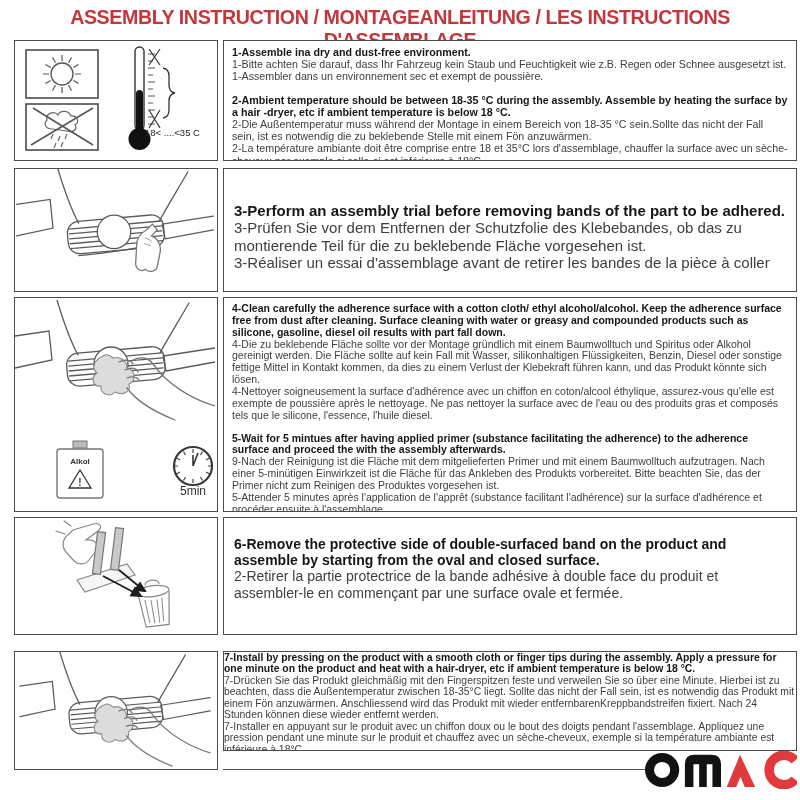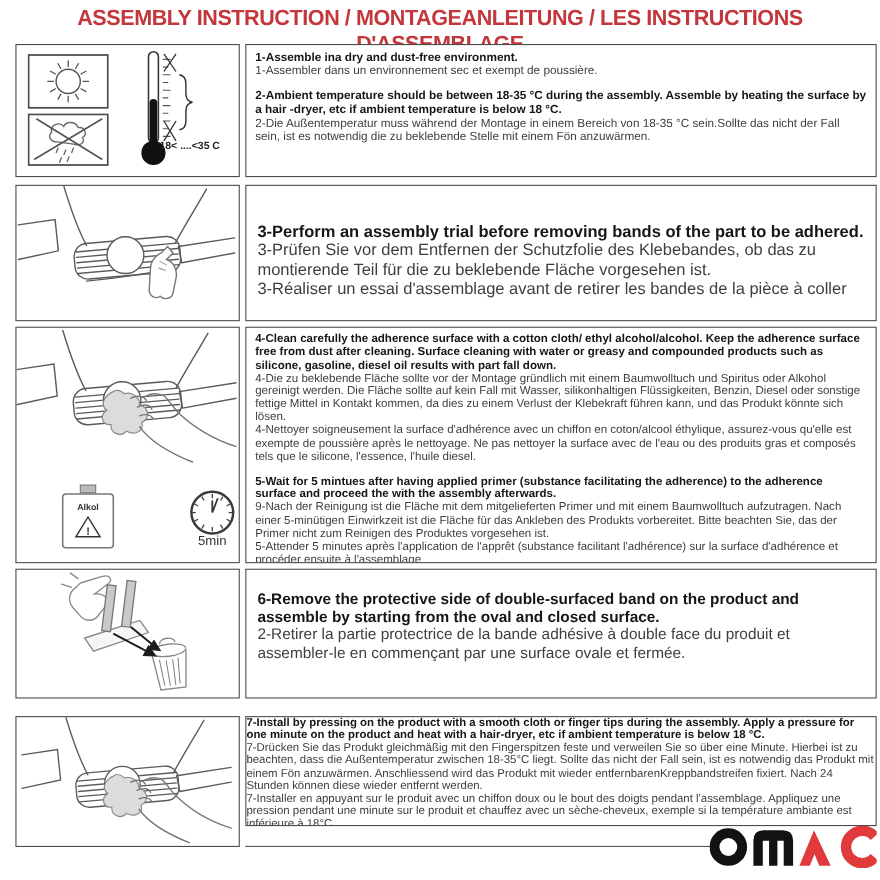--- a/index.html
+++ b/index.html
@@ -26,21 +26,21 @@
   
   .t-sm { padding:5px 8px; font-size:10.7px; line-height:1.14; }
   .t-sm .sec + .sec { margin-top:11px; }
   .r3.text-cell { font-size:10.5px; line-height:1.13; }
   .r5.text-cell { font-size:10.4px; line-height:1.1; padding-top:0; }
   .t-lg { padding:4px 10px; }
   .r2.text-cell { font-size:15px; line-height:1.16; padding-top:33px; }
   .r4.text-cell { font-size:14px; line-height:1.16; padding-top:18px; }
   .icon-cell svg { position:absolute; }
   .lbl { position:absolute; color:#222; }
-  .temp-lbl { right:2px; top:86px; font-size:9.5px; font-weight:bold; width:70px; }
+  .temp-lbl { right:2px; top:86px; font-size:9.5px; font-weight:normal; width:70px; }
   .fivemin-lbl { left:148px; top:186px; width:60px; text-align:center; font-size:12px; color:#333; }
   .footer-line { position:absolute; left:223px; top:769px; width:428px; border-top:1.7px solid #555; }
   .logo { position:absolute; left:645px; top:751px; width:152px; height:38px; }
 </style>
 </head>
 <body>
 
 <div class="page">
 
   <div class="title">ASSEMBLY INSTRUCTION / MONTAGEANLEITUNG / LES INSTRUCTIONS D'ASSEMBLAGE</div>
@@ -63,25 +63,27 @@
       <circle cx="32.5" cy="95" r="11" fill="#111"></circle>
       <path d="M41,10 h7 M41,17 h5 M41,24 h7 M41,31 h5 M41,38 h7 M41,45 h5 M41,52 h7 M41,59 h5 M41,66 h7 M41,73 h5 M41,80 h7" stroke="#555" stroke-width="1" fill="none"></path>
       <path d="M42,5 l11,16 M53,5 l-11,16 M42,66 l11,18 M53,66 l-11,18" stroke="#333" stroke-width="1.2" fill="none"></path>
       <path d="M56,24 q6,1 6,8 l0,9 q0,7 6,8 q-6,1 -6,8 l0,9 q0,7 -6,8" stroke="#333" stroke-width="1.3" fill="none"></path>
     </svg>
     <span class="lbl temp-lbl">18&lt; ....&lt;35 C</span>
   </div>
   <div class="box text-cell r1 t-sm">
     <div class="sec">
       <p class="en">1-Assemble ina dry and dust-free environment.</p>
+      <p class="sub">1-Bitte achten Sie darauf, dass Ihr Fahrzeug kein Staub und Feuchtigkeit wie z.B. Regen oder Schnee ausgesetzt ist.</p>
       <p class="sub">1-Assembler dans un environnement sec et exempt de poussière.</p>
     </div>
     <div class="sec">
       <p class="en">2-Ambient temperature should be between 18-35 °C  during the assembly. Assemble by heating the surface by a hair -dryer, etc if ambient temperature is below 18 °C.</p>
       <p class="sub">2-Die Außentemperatur muss während der Montage in einem Bereich von 18-35 °C  sein.Sollte das nicht der Fall sein, ist es notwendig die zu beklebende Stelle mit einem Fön anzuwärmen.</p>
+      <p class="sub">2-La température ambiante doit être comprise entre 18 et 35°C lors d'assemblage, chauffer la surface avec un sèche-cheveux par exemple si celle-ci est inférieure à 18°C.</p>
     </div>
   </div>
 
   <div class="box icon-cell r2">
     <svg style="left:0; top:0;" width="200" height="120" viewBox="0 0 200 122">
       <g fill="none" stroke="#5b5b5b" stroke-width="1.3" stroke-linecap="round">
         <path d="M42,0 C48,20 56,42 63,55"></path>
         <path d="M174,3 C163,22 152,40 145,53"></path>
         <path d="M0,36 L34,31 L37,60 L0,68"></path>
         <g>

